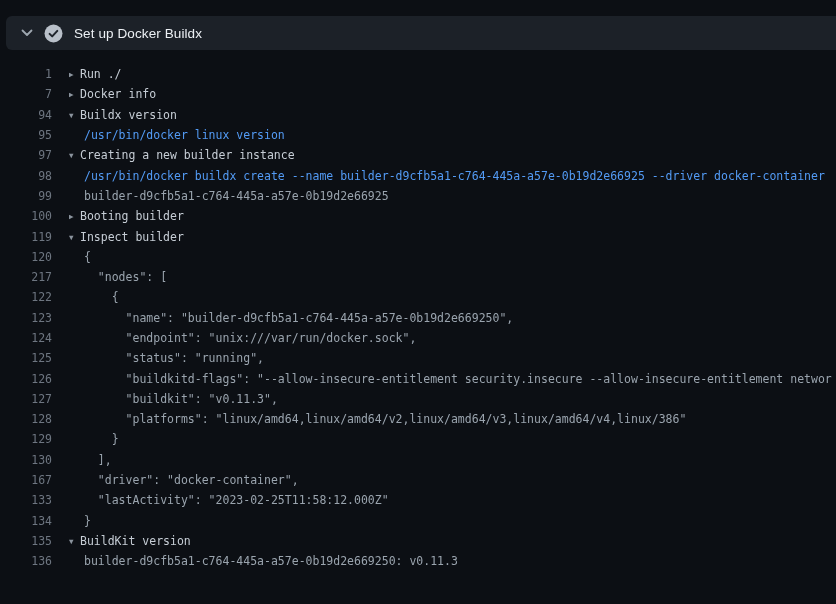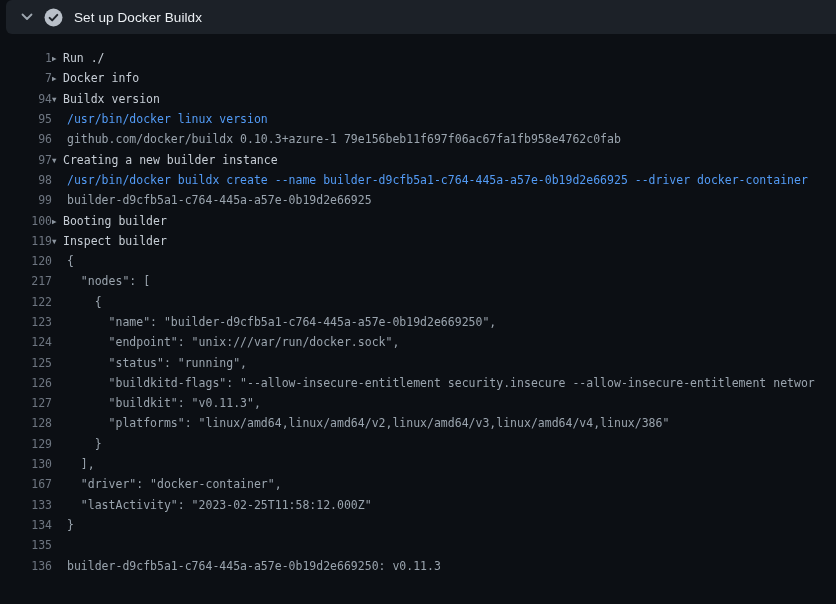--- a/index.html
+++ b/index.html
@@ -3,21 +3,21 @@
 <meta charset="utf-8">
 <style>
   * { margin: 0; padding: 0; box-sizing: border-box; }
   html, body {
     width: 836px; height: 604px;
     overflow: hidden;
     background: #0c0f14;
     font-family: "Liberation Sans", sans-serif;
   }
   .step-header {
-    margin: 0 0 0 6px;
+    margin: 16px 0 0 6px;
     height: 34px;
     background: #1c2128;
     border-radius: 6px 0 0 6px;
     display: flex;
     align-items: center;
     cursor: pointer;
   }
   .chev-wrap {
     width: 30px;
     display: flex;
@@ -49,20 +49,21 @@
     white-space: pre;
     overflow: hidden;
   }
   .num {
     flex: 0 0 52px;
     text-align: right;
     color: #6e7681;
     cursor: pointer;
   }
   .cell {
+    margin-left: 17px;
     white-space: pre;
     overflow: hidden;
     flex: 1 1 auto;
   }
   .row.group .cell { cursor: pointer; color: #c6cdd5; }
   .arr {
     display: inline-block;
     width: 11px;
     font-size: 7.5px;
     color: #8b949e;
@@ -87,35 +88,34 @@
     </svg>
   </span>
   <span class="step-title">Set up Docker Buildx</span>
 </div>
 
 <div class="log-area" id="log-area">
     <div class="row group"><span class="num">1</span><span class="cell"><span class="arr">▶</span><span>Run ./</span></span></div>
     <div class="row group"><span class="num">7</span><span class="cell"><span class="arr">▶</span><span>Docker info</span></span></div>
     <div class="row group"><span class="num">94</span><span class="cell"><span class="arr">▼</span><span>Buildx version</span></span></div>
     <div class="row command"><span class="num">95</span><span class="cell">/usr/bin/docker linux version</span></div>
-    <div class="row output"><span class="num">96</span><span class="cell">github.com/docker/buildx 0.10.3+azure-1 79e156beb11f697f06ac67fa1fb958e4762c0fab</span></div>
     <div class="row group"><span class="num">97</span><span class="cell"><span class="arr">▼</span><span>Creating a new builder instance</span></span></div>
     <div class="row command"><span class="num">98</span><span class="cell">/usr/bin/docker buildx create --name builder-d9cfb5a1-c764-445a-a57e-0b19d2e66925 --driver docker-container</span></div>
     <div class="row output"><span class="num">99</span><span class="cell">builder-d9cfb5a1-c764-445a-a57e-0b19d2e66925</span></div>
     <div class="row group"><span class="num">100</span><span class="cell"><span class="arr">▶</span><span>Booting builder</span></span></div>
     <div class="row group"><span class="num">119</span><span class="cell"><span class="arr">▼</span><span>Inspect builder</span></span></div>
     <div class="row output"><span class="num">120</span><span class="cell">{</span></div>
     <div class="row output"><span class="num">217</span><span class="cell">  "nodes": [</span></div>
     <div class="row output"><span class="num">122</span><span class="cell">    {</span></div>
     <div class="row output"><span class="num">123</span><span class="cell">      "name": "builder-d9cfb5a1-c764-445a-a57e-0b19d2e669250",</span></div>
     <div class="row output"><span class="num">124</span><span class="cell">      "endpoint": "unix:///var/run/docker.sock",</span></div>
     <div class="row output"><span class="num">125</span><span class="cell">      "status": "running",</span></div>
     <div class="row output"><span class="num">126</span><span class="cell">      "buildkitd-flags": "--allow-insecure-entitlement security.insecure --allow-insecure-entitlement networ</span></div>
     <div class="row output"><span class="num">127</span><span class="cell">      "buildkit": "v0.11.3",</span></div>
     <div class="row output"><span class="num">128</span><span class="cell">      "platforms": "linux/amd64,linux/amd64/v2,linux/amd64/v3,linux/amd64/v4,linux/386"</span></div>
     <div class="row output"><span class="num">129</span><span class="cell">    }</span></div>
     <div class="row output"><span class="num">130</span><span class="cell">  ],</span></div>
     <div class="row output"><span class="num">167</span><span class="cell">  "driver": "docker-container",</span></div>
     <div class="row output"><span class="num">133</span><span class="cell">  "lastActivity": "2023-02-25T11:58:12.000Z"</span></div>
     <div class="row output"><span class="num">134</span><span class="cell">}</span></div>
-    <div class="row group"><span class="num">135</span></div>
+    <div class="row group"><span class="num">135</span><span class="cell"><span class="arr">▼</span><span>BuildKit version</span></span></div>
     <div class="row output"><span class="num">136</span><span class="cell">builder-d9cfb5a1-c764-445a-a57e-0b19d2e669250: v0.11.3</span></div>
   </div>
 
 </body></html>

